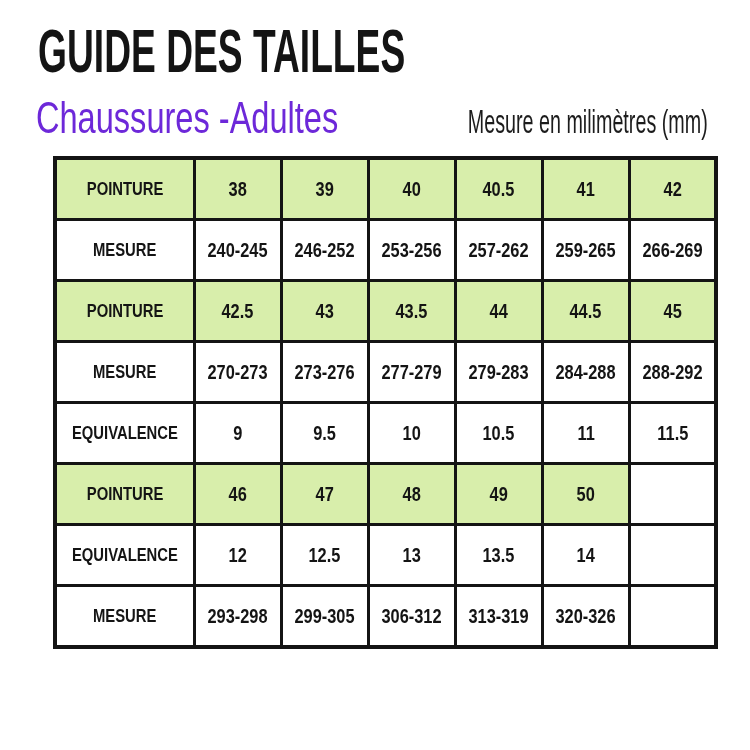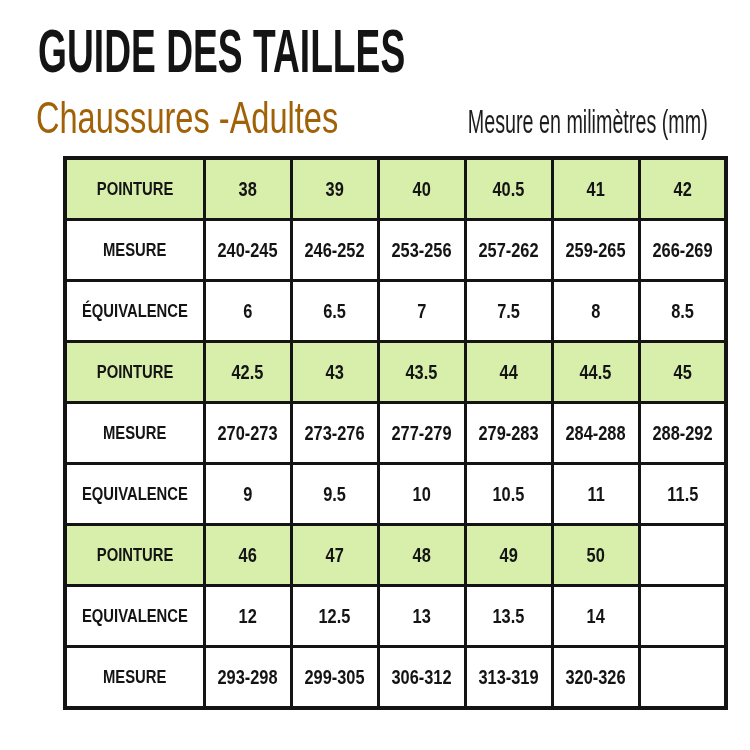--- a/index.html
+++ b/index.html
@@ -11,40 +11,40 @@
   .page{position:absolute;inset:0;}
 
   
   .condL{display:inline-block;transform-origin:left center;white-space:nowrap;}
   .condR{display:inline-block;transform-origin:right center;white-space:nowrap;}
   .condC{display:inline-block;transform-origin:center center;white-space:nowrap;}
 
   
   .title{position:absolute;left:38px;top:20px;font-size:62px;font-weight:bold;line-height:1;}
   .title .condL{transform:scaleX(0.60);}
-  .subtitle{position:absolute;left:36px;top:96px;font-size:44px;font-weight:400;line-height:1;color:#a16207;}
+  .subtitle{position:absolute;left:36px;top:96px;font-size:44px;font-weight:400;line-height:1;color:#6d28d9;}
   .subtitle .condL{transform:scaleX(0.74);}
 
   .logo{
     position:absolute;left:472px;top:6px;
     font-family:"DejaVu Serif",serif;font-weight:bold;
     font-size:78px;line-height:1;letter-spacing:3px;color:#111;
     -webkit-text-stroke:2px #111;
   }
   .logo .tm{
     position:absolute;right:-22px;top:14px;
     font-family:"Liberation Sans",sans-serif;font-size:15px;font-weight:bold;
     letter-spacing:0;-webkit-text-stroke:0;
   }
   .note{position:absolute;right:42px;top:104px;font-size:34px;font-weight:400;line-height:1;color:#1c1c1c;text-align:left;}
   .note .condR{transform:scaleX(0.58);}
 
   
   .size-table{
-    position:absolute;left:63px;top:156px;
+    position:absolute;left:53px;top:156px;
     border-collapse:collapse;table-layout:fixed;
     border:4px solid #141414;background:#a21caf;
   }
   .size-table td{
     border:3px solid #141414;
     height:58px;padding:0;
     text-align:center;vertical-align:middle;
     font-weight:bold;font-size:21px;color:#141414;
     background:#ffffff;
   }
@@ -94,29 +94,20 @@
       </tr>
       <tr>
         <td class="lbl"><span class="condC">MESURE</span></td>
         <td><span class="condC">240-245</span></td>
         <td><span class="condC">246-252</span></td>
         <td><span class="condC">253-256</span></td>
         <td><span class="condC">257-262</span></td>
         <td><span class="condC">259-265</span></td>
         <td><span class="condC">266-269</span></td>
       </tr>
-      <tr>
-        <td class="lbl"><span class="condC">ÉQUIVALENCE</span></td>
-        <td><span class="condC">6</span></td>
-        <td><span class="condC">6.5</span></td>
-        <td><span class="condC">7</span></td>
-        <td><span class="condC">7.5</span></td>
-        <td><span class="condC">8</span></td>
-        <td><span class="condC">8.5</span></td>
-      </tr>
       <tr class="row-green">
         <td class="lbl"><span class="condC">POINTURE</span></td>
         <td><span class="condC">42.5</span></td>
         <td><span class="condC">43</span></td>
         <td><span class="condC">43.5</span></td>
         <td><span class="condC">44</span></td>
         <td><span class="condC">44.5</span></td>
         <td><span class="condC">45</span></td>
       </tr>
       <tr>

